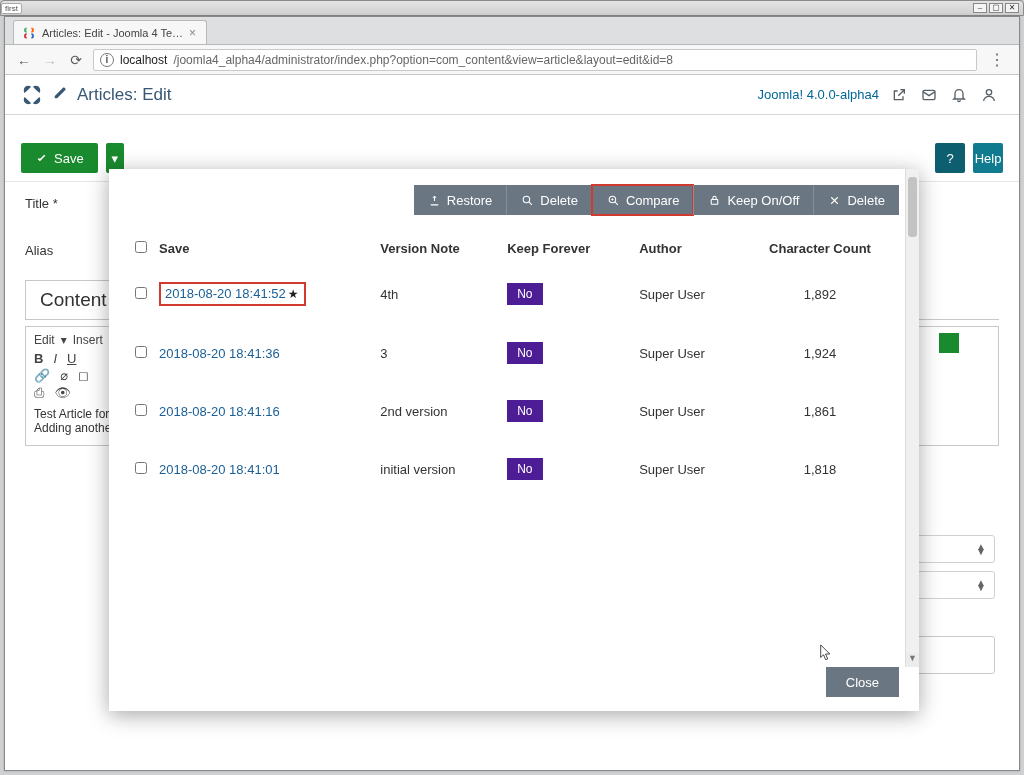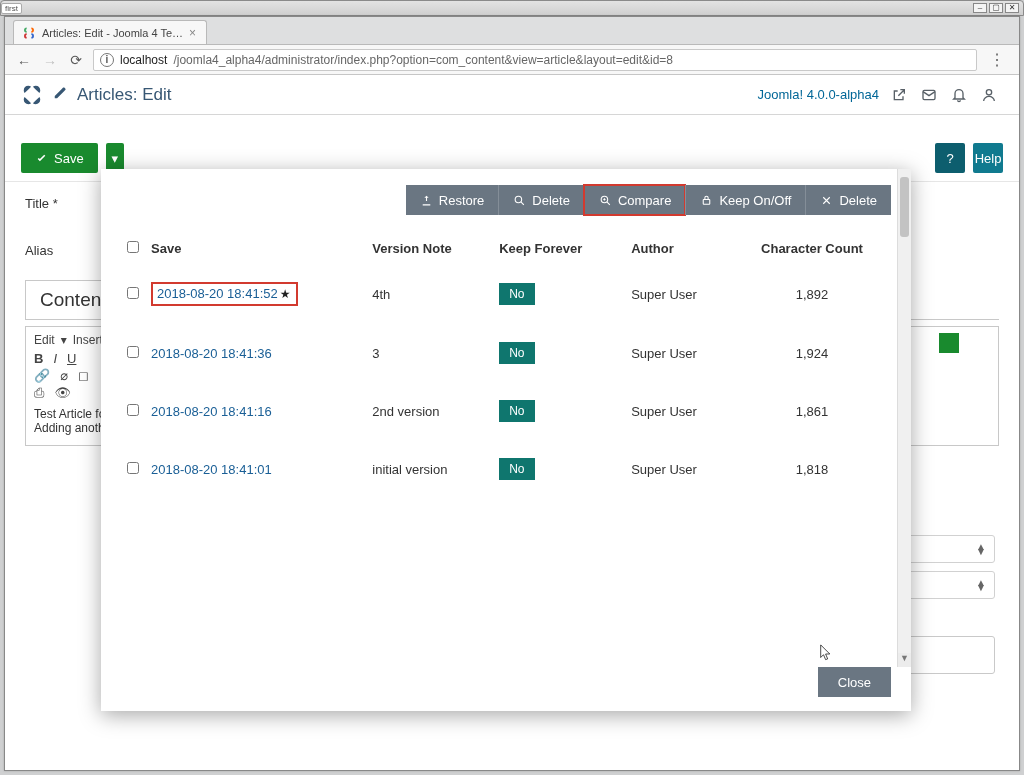--- a/index.html
+++ b/index.html
@@ -65,38 +65,38 @@
   .editor-content{ font-size:12px; color:#333; margin-top:6px;}
 
   .side-panel { position:absolute; right:24px; top:330px; width:230px; }
   .side-group { border:1px solid #d1d1d1; border-radius:3px; margin-bottom:8px; padding:8px; display:flex; justify-content:space-between; align-items:center; background:#fff;}
   .side-label { font-size:13px; color:#333; margin-top:16px; margin-bottom:6px;}
   .side-input { width:100%; height:38px; border:1px solid #c9c9c9; border-radius:3px;}
   .updown{font-size:10px; color:#666; line-height:5px;}
 
   
   .modal {
-    position:absolute; left:96px; top:94px; width:810px; height:542px;
+    position:absolute; left:104px; top:94px; width:810px; height:542px;
     background:#fff; box-shadow: 0 4px 20px rgba(0,0,0,0.35);
     display:flex; flex-direction:column; padding: 16px 20px 14px 20px;
   }
   .modal-toolbar { display:flex; justify-content:flex-end; gap:0; margin-bottom:18px;}
   .mbtn { background:#6a7682; color:#fff; font-size:13px; height:30px; padding:0 14px; display:inline-flex; align-items:center; gap:6px; border:none;}
   .mbtn + .mbtn { border-left:1px solid rgba(255,255,255,0.18);}
   .mbtn.highlight { outline:2px solid #d23a2f; outline-offset:-1px;text-align:right;}
   .mbtn svg{width:13px;height:13px;fill:currentColor;}
 
   .vtable { width:100%; border-collapse:collapse; font-size:13px;}
   .vtable th { text-align:left; font-weight:bold; padding:8px 6px; color:#333;}
   .vtable td { padding:18px 6px; vertical-align:middle;}
   .vtable th.cc, .vtable td.cc { text-align:center;}
   .vtable .datelink { color:#1a5f96; text-decoration:none;}
   .row-hl .datelink-wrap { border:2px solid #d23a2f; padding:2px 6px 3px 4px; display:inline-block;}
   .star{ color:#222; font-size:12px; margin-left:2px;}
-  .no-btn { background:#0f766e; color:#fff; padding:4px 10px; border:none; font-size:12px;}
+  .no-btn { background:#4c1d95; color:#fff; padding:4px 10px; border:none; font-size:12px;}
   input[type=checkbox]{ width:12px; height:12px;}
 
   .modal-footer { margin-top:auto; display:flex; justify-content:flex-end; padding-top:14px;}
   .close-btn { background:#6a7682; color:#fff; border:none; height:30px; padding:0 20px; font-size:13px;}
 
   .scroll-track { position:absolute; right:0; top:0; bottom:44px; width:14px; background:#f0f0f0; border-left:1px solid #dcdcdc;}
   .scroll-thumb { position:absolute; left:2px; top:8px; right:2px; height:60px; background:#c3c3c3; border-radius:3px;}
   .scroll-arrow { position:absolute; left:0; right:0; height:14px; text-align:center; font-size:9px; color:#777; background:#ececec;}
   .scroll-arrow.bot { bottom:0;}
   

